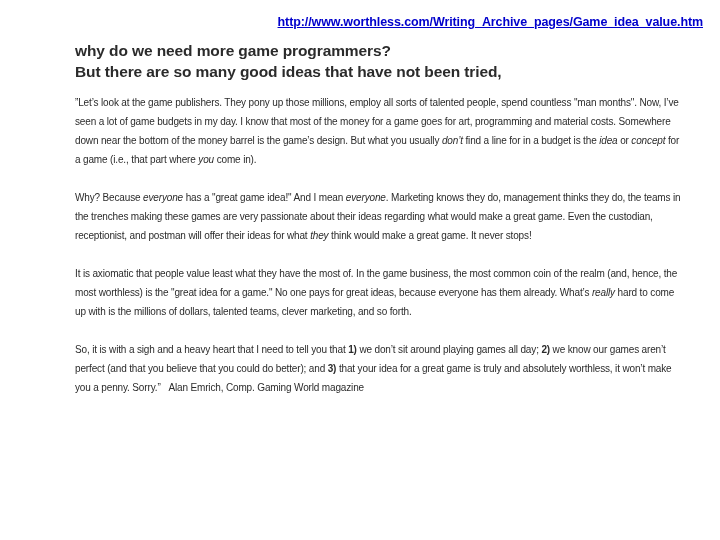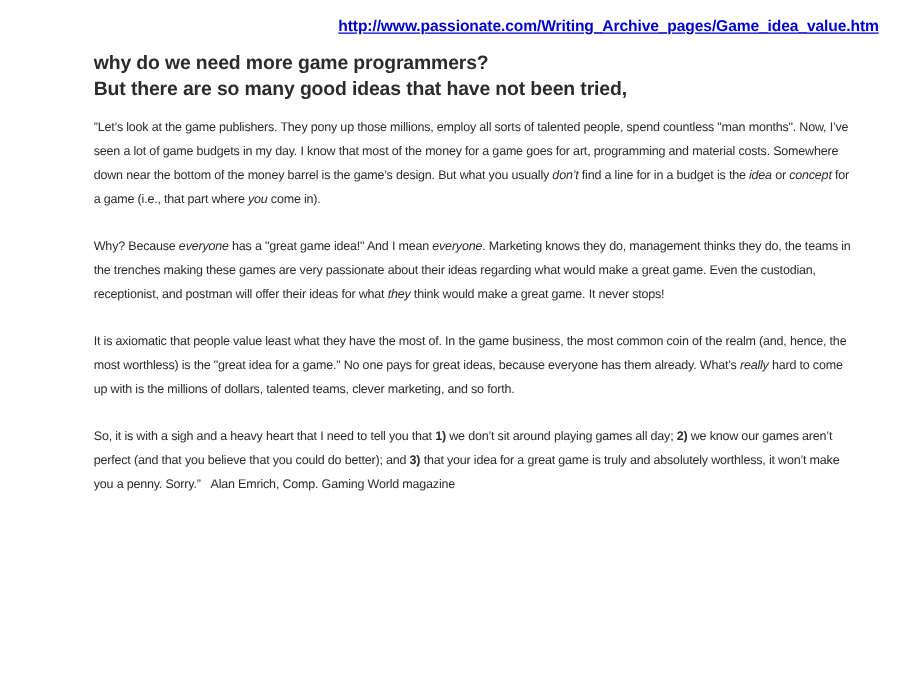--- a/index.html
+++ b/index.html
@@ -56,21 +56,21 @@
   }
   .it { font-style: italic; }
   .bd { font-weight: bold; }
 </style>
 </head>
 <body>
 
 <div class="slide">
 
   <div class="link-row">
-    <a href="#" title="http://www.alanemrich.com/Writing_Archive_pages/Game_idea_value.htm">http://www.passionate.com/Writing_Archive_pages/Game_idea_value.htm</a>
+    <a href="#" title="http://www.alanemrich.com/Writing_Archive_pages/Game_idea_value.htm">http://www.worthless.com/Writing_Archive_pages/Game_idea_value.htm</a>
   </div>
 
   <div class="heading">
     <div>why do we need more game programmers?</div>
     <div>But there are so many good ideas that have not been tried,</div>
   </div>
 
   <div class="body-text">
     <p><span>”Let’s look at the game publishers. They pony up those millions, employ all sorts of talented people, spend countless "man months". Now, I’ve seen a lot of game budgets in my day. I know that most of the money for a game goes for art, programming and material costs. Somewhere down near the bottom of the money barrel is the game’s design. But what you usually </span><span class="it">don’t</span><span> find a line for in a budget is the </span><span class="it">idea</span><span> or </span><span class="it">concept</span><span> for a game (i.e., that part where </span><span class="it">you</span><span> come in).</span></p>
     <p><span>Why? Because </span><span class="it">everyone</span><span> has a "great game idea!" And I mean </span><span class="it">everyone</span><span>. Marketing knows they do, management thinks they do, the teams in the trenches making these games are very passionate about their ideas regarding what would make a great game. Even the custodian, receptionist, and postman will offer their ideas for what </span><span class="it">they</span><span> think would make a great game. It never stops!</span></p>

